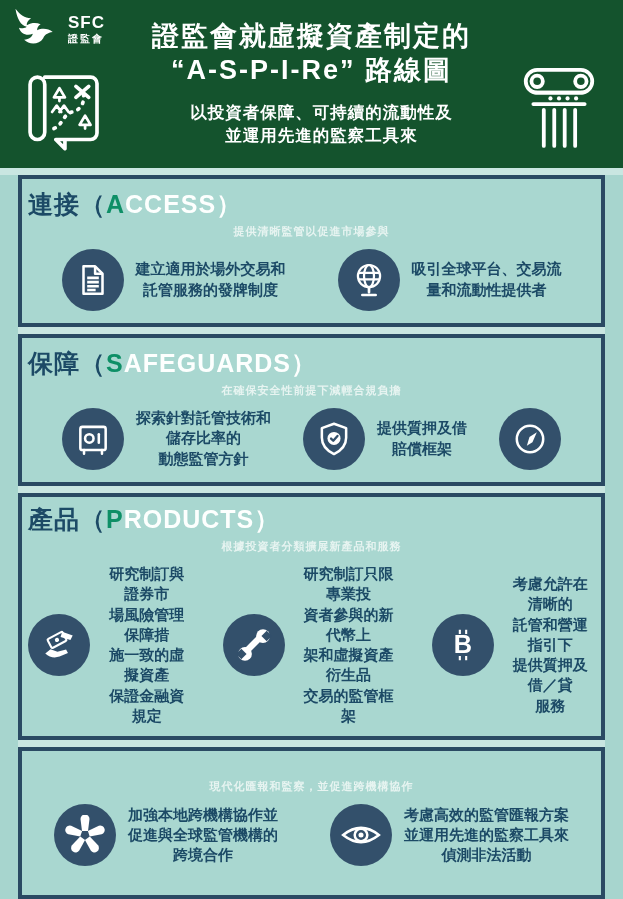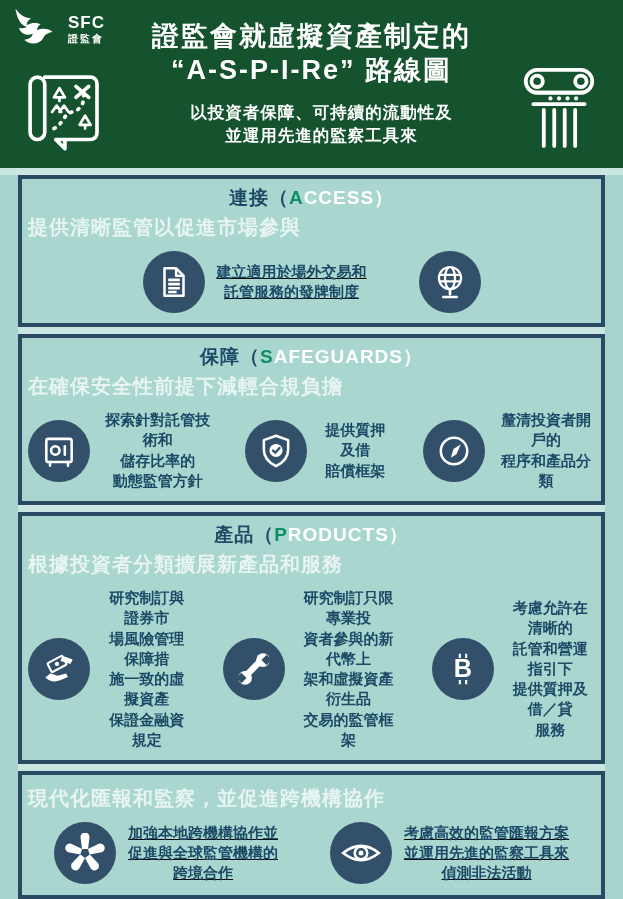--- a/index.html
+++ b/index.html
@@ -16,29 +16,29 @@
   .map-decor{position:absolute;left:22px;top:68px;}
   .column-decor{position:absolute;right:26px;top:60px;}
   .header-titles{text-align:center;padding-top:20px;}
   .title-line{font-size:27px;font-weight:bold;line-height:1.25;letter-spacing:2px;}
   .subtitle-line{font-size:16.5px;font-weight:bold;line-height:1.45;letter-spacing:1px;}
   .subtitle-block{margin-top:13px;padding-left:20px;}
   
   .gap-strip{height:7px;background:#c9e6e1;flex:none;}
   .content{flex:1;padding:0 18px;display:flex;flex-direction:column;}
   .section{border:4px solid #2a4a63;background:#a9d7d0;flex:1;display:flex;flex-direction:column;justify-content:center;padding:6px 6px 10px;}
-  .sec-title{text-align:center;font-size:19px;font-weight:bold;color:#1c4a66;letter-spacing:1px;}
+  .sec-title{text-align:left;font-size:25px;font-weight:bold;color:#1c4a66;letter-spacing:1px;}
   .accent{color:#0e8f66;}
   .rest{color:#fdfffe;}
-  .sec-sub{font-size:20px;font-weight:600;color:#e7f4f1;margin:3px 0 10px;letter-spacing:1px;}
+  .sec-sub{text-align:center;font-size:11px;font-weight:600;color:#e7f4f1;margin:3px 0 10px;letter-spacing:1px;}
   .items{display:flex;justify-content:center;align-items:center;}
   .item{display:flex;align-items:center;gap:12px;}
   .icon-circle{width:62px;height:62px;border-radius:50%;background:#33506b;flex:none;display:flex;align-items:center;justify-content:center;}
   .item-text{color:#1c4a66;font-weight:600;font-size:15px;line-height:1.35;text-align:center;white-space:pre-line;}
-  .items.two{gap:52px;text-decoration:underline;}
+  .items.two{gap:52px;}
   .items.three{gap:32px;}
 </style>
 </head>
 <body>
 
 <div class="page">
 
   <div class="header">
 
     <div class="logo">
@@ -112,20 +112,22 @@
         </div>
         <div class="item">
           <div class="icon-circle">
             <svg width="40" height="40" viewBox="0 0 36 36" fill="none" stroke="#ffffff" stroke-width="2">
               <circle cx="18" cy="14.5" r="10"></circle>
               <ellipse cx="18" cy="14.5" rx="4.5" ry="10"></ellipse>
               <path d="M8.6 11.5 h18.8 M8.6 17.5 h18.8"></path>
               <path d="M18 24.5 v4.5 M12 31.5 h12" stroke-width="2.4" stroke-linecap="round"></path>
             </svg>
           </div>
+          <div class="item-text">吸引全球平台、交易流
+量和流動性提供者</div>
         </div>
       </div>
     </div>
 
     <div class="gap-strip"></div>
 
     <div class="section">
       <div class="sec-title">
         <span>保障（</span><span class="accent">S</span><span class="rest">AFEGUARDS）</span>
       </div>
@@ -155,22 +157,20 @@
           <div class="item-text">提供質押及借
 賠償框架</div>
         </div>
         <div class="item">
           <div class="icon-circle">
             <svg width="38" height="38" viewBox="0 0 36 36" fill="none" stroke="#ffffff" stroke-width="2.4">
               <circle cx="18" cy="18" r="12.5"></circle>
               <path d="M24.5 11.5 l-4.2 9.5 -5.3 3.5 2.5 -8.5 z" fill="#ffffff" stroke="none"></path>
             </svg>
           </div>
-          <div class="item-text">釐清投資者開戶的
-程序和產品分類</div>
         </div>
       </div>
     </div>
 
     <div class="gap-strip"></div>
 
     <div class="section">
       <div class="sec-title">
         <span>產品（</span><span class="accent">P</span><span class="rest">RODUCTS）</span>
       </div>

